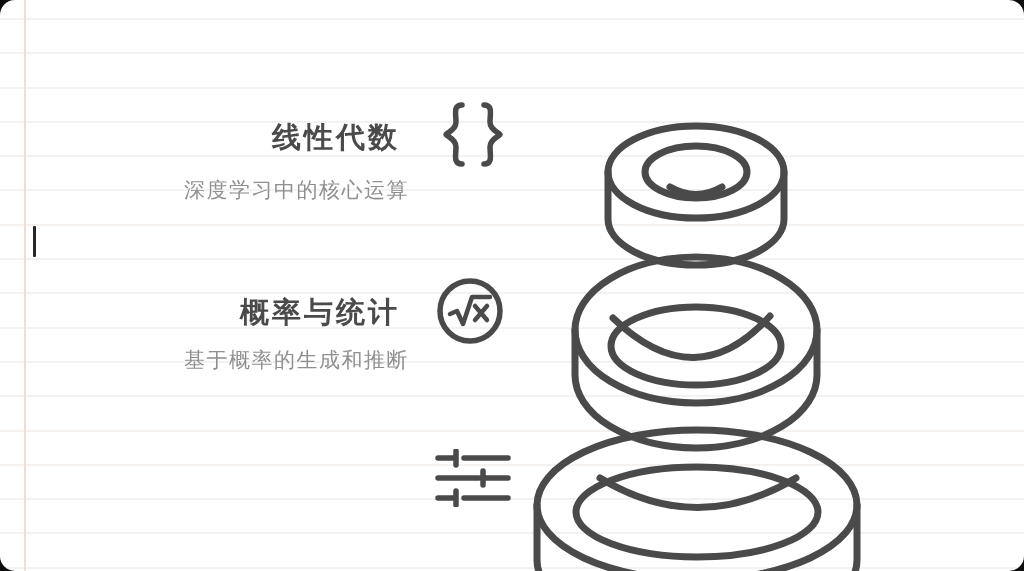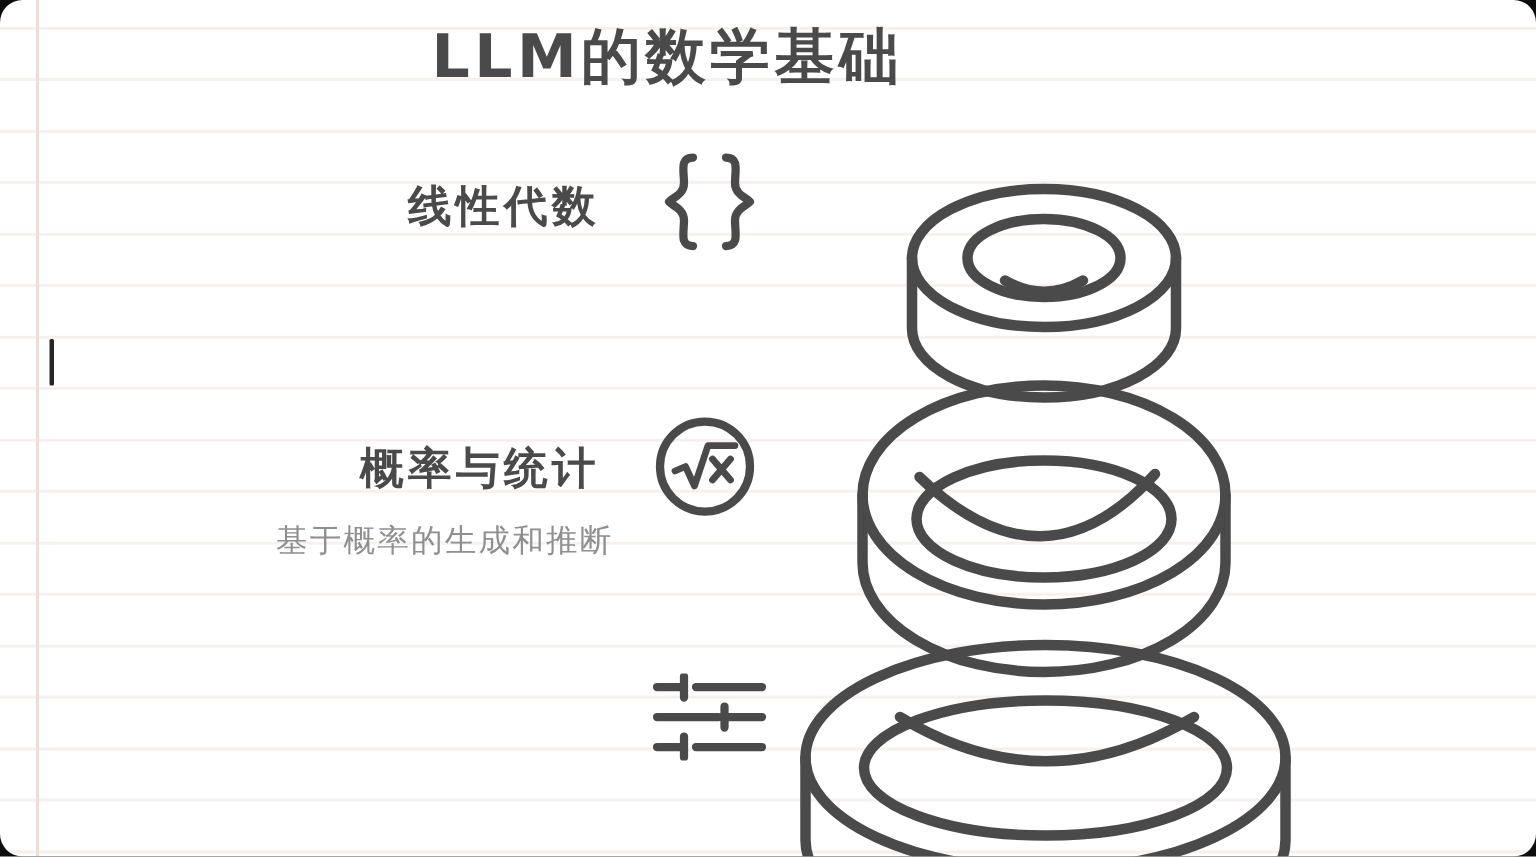--- a/index.html
+++ b/index.html
@@ -44,29 +44,29 @@
   }
   svg .stroke{fill:none;stroke:#4a4a4a;stroke-linecap:round;stroke-linejoin:round;}
 </style>
 </head>
 <body>
 
 <div class="page">
 
   <div class="caret"></div>
 
-  <div class="title">LLM的数学基础</div>
 
   <div class="item-label" style="top:118px;">线性代数</div>
   <div class="icon-box" style="left:438px;top:100px;">
     <svg width="70" height="70" viewBox="0 0 70 70">
       <path class="stroke" stroke-width="5.5" d="M 24 5 C 15 5 18 14 18 22 C 18 30 10 32 8 34.5 C 10 37 18 39 18 47 C 18 55 15 64 24 64"></path>
       <path class="stroke" stroke-width="5.5" d="M 46 5 C 55 5 52 14 52 22 C 52 30 60 32 62 34.5 C 60 37 52 39 52 47 C 52 55 55 64 46 64"></path>
     </svg>
   </div>
+  <div class="item-desc" style="top:176px;">深度学习中的核心运算</div>
 
   <div class="item-label" style="top:293px;">概率与统计</div>
   <div class="icon-box" style="left:436px;top:277px;">
     <svg width="68" height="68" viewBox="0 0 68 68">
       <circle class="stroke" stroke-width="5.5" cx="34" cy="34" r="30"></circle>
       <path class="stroke" stroke-width="4.5" d="M 14 37 L 21 34 L 27 47 L 36 20 L 54 20"></path>
       <path class="stroke" stroke-width="4.5" d="M 39 29 L 51 43 M 51 29 L 39 43"></path>
     </svg>
   </div>
   <div class="item-desc" style="top:346px;">基于概率的生成和推断</div>

